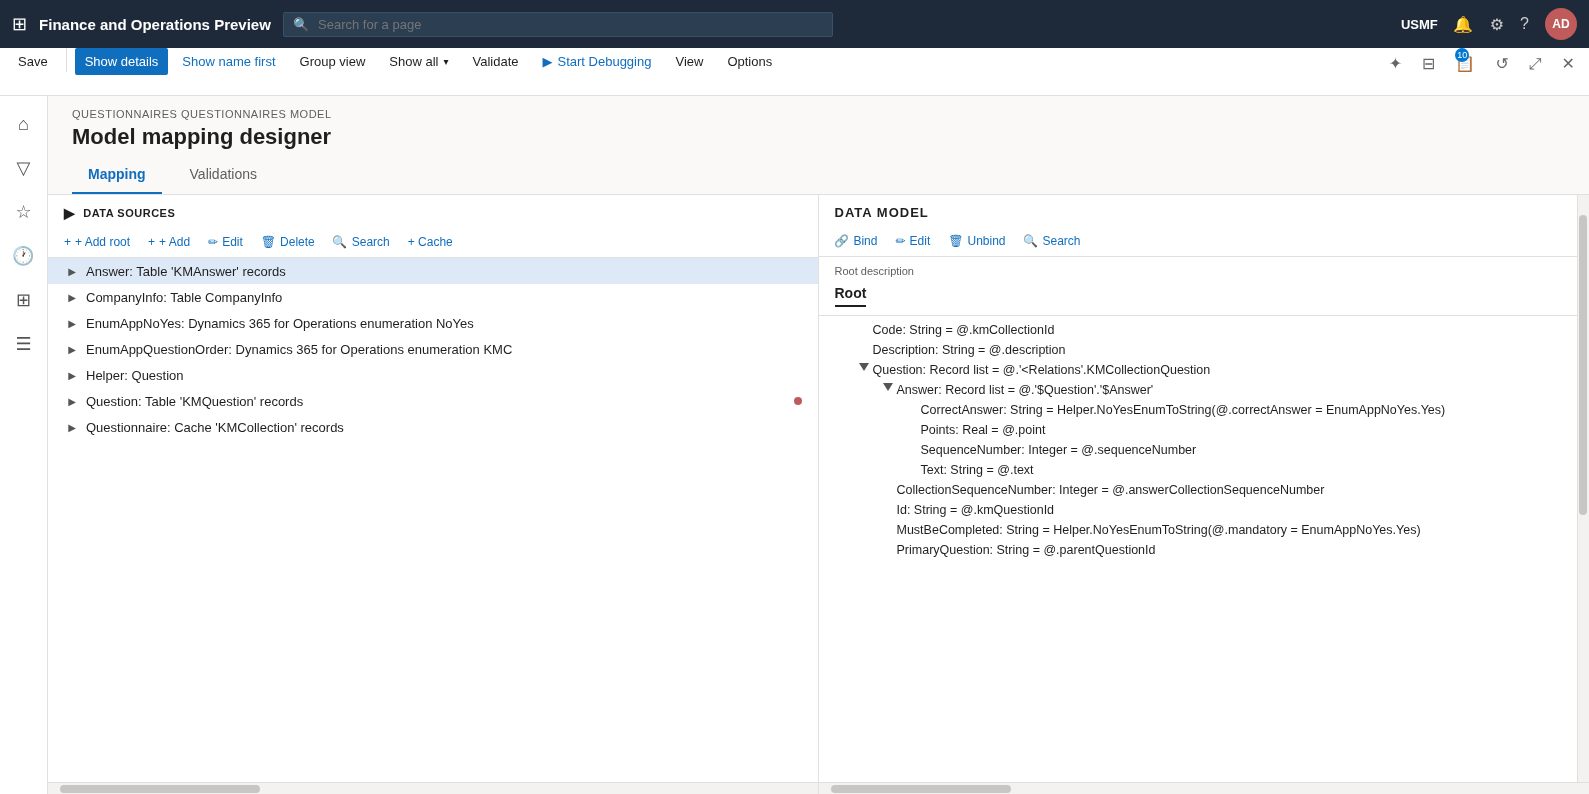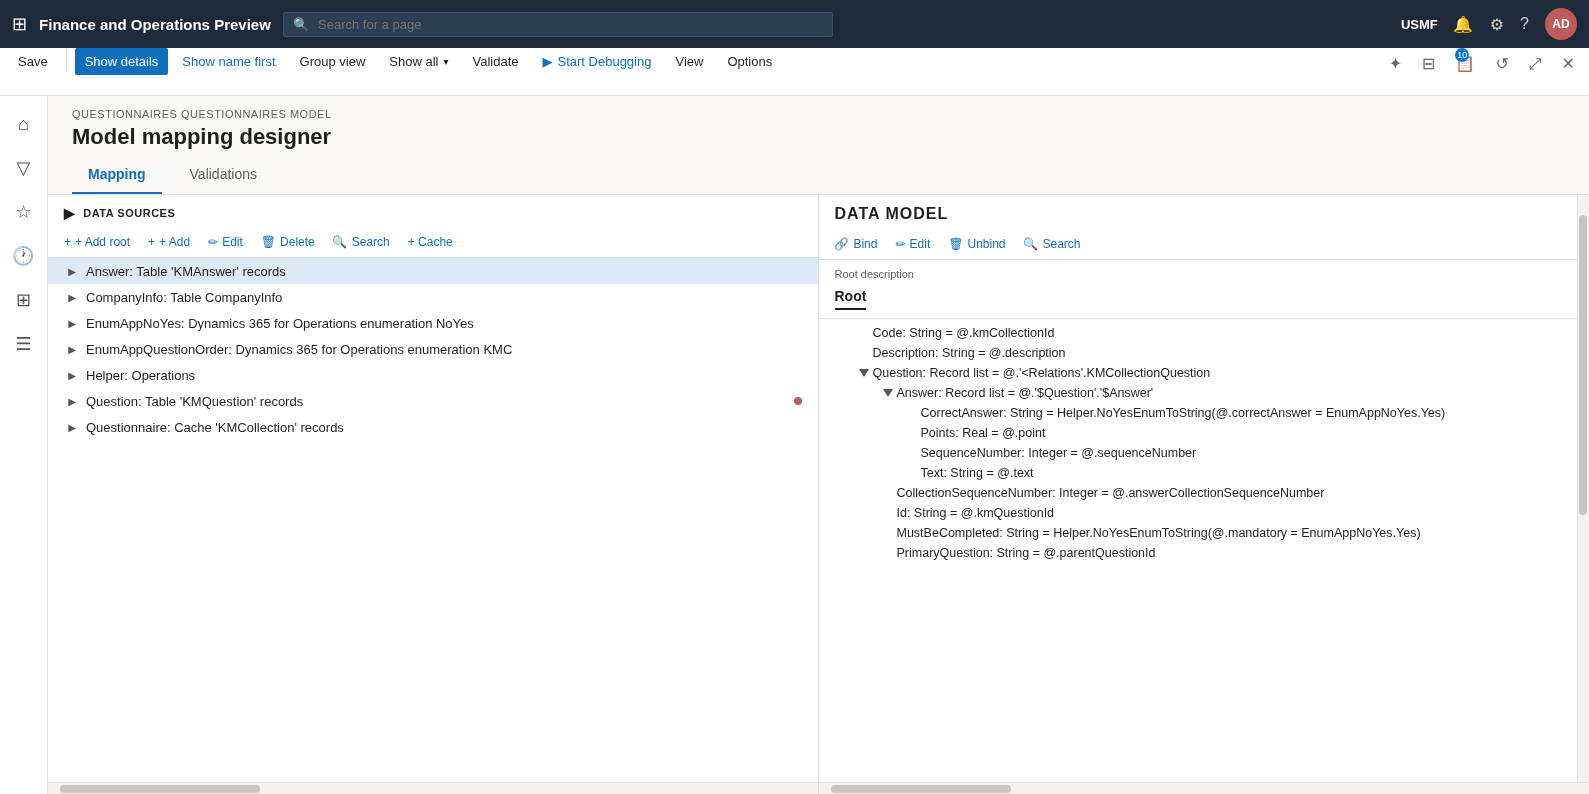--- a/index.html
+++ b/index.html
@@ -233,21 +233,21 @@
 
     
     .right-panel {
       flex: 1;
       display: flex;
       flex-direction: column;
       background: #fff;
     }
     .model-header {
       padding: 10px 16px 6px;
-      font-size: 16px;
+      font-size: 13px;
       font-weight: 700;
       color: #201f1e;
       letter-spacing: 1px;
     }
     .model-toolbar {
       display: flex;
       align-items: center;
       padding: 4px 8px;
       gap: 2px;
       border-bottom: 1px solid #e0e0e0;
@@ -268,21 +268,21 @@
     }
 
     .model-tree {
       flex: 1;
       overflow-y: auto;
       overflow-x: auto;
       padding: 4px 0;
     }
     .model-item {
       display: flex;
-      align-items: center;
+      align-items: flex-start;
       padding: 3px 16px;
       font-size: 12.5px;
       color: #201f1e;
       white-space: nowrap;
     }
     .indent-1 { padding-left: 40px; }
     .indent-2 { padding-left: 64px; }
     .indent-3 { padding-left: 88px; }
     .tri-down { display: inline-block; width: 0; height: 0; border-left: 5px solid transparent; border-right: 5px solid transparent; border-top: 8px solid #555; }
 
@@ -439,21 +439,21 @@
           <div class="tree-item">
             <span class="tree-toggle">▶</span>
             <span class="tree-item-text">EnumAppNoYes: Dynamics 365 for Operations enumeration NoYes</span>
           </div>
           <div class="tree-item">
             <span class="tree-toggle">▶</span>
             <span class="tree-item-text">EnumAppQuestionOrder: Dynamics 365 for Operations enumeration KMC</span>
           </div>
           <div class="tree-item">
             <span class="tree-toggle">▶</span>
-            <span class="tree-item-text">Helper: Operations</span>
+            <span class="tree-item-text">Helper: Question</span>
           </div>
           <div class="tree-item">
             <span class="tree-toggle">▶</span>
             <span class="tree-item-text">Question: Table 'KMQuestion' records</span>
             <span class="tree-item-indicator"></span>
           </div>
           <div class="tree-item">
             <span class="tree-toggle">▶</span>
             <span class="tree-item-text">Questionnaire: Cache 'KMCollection' records</span>
           </div>

